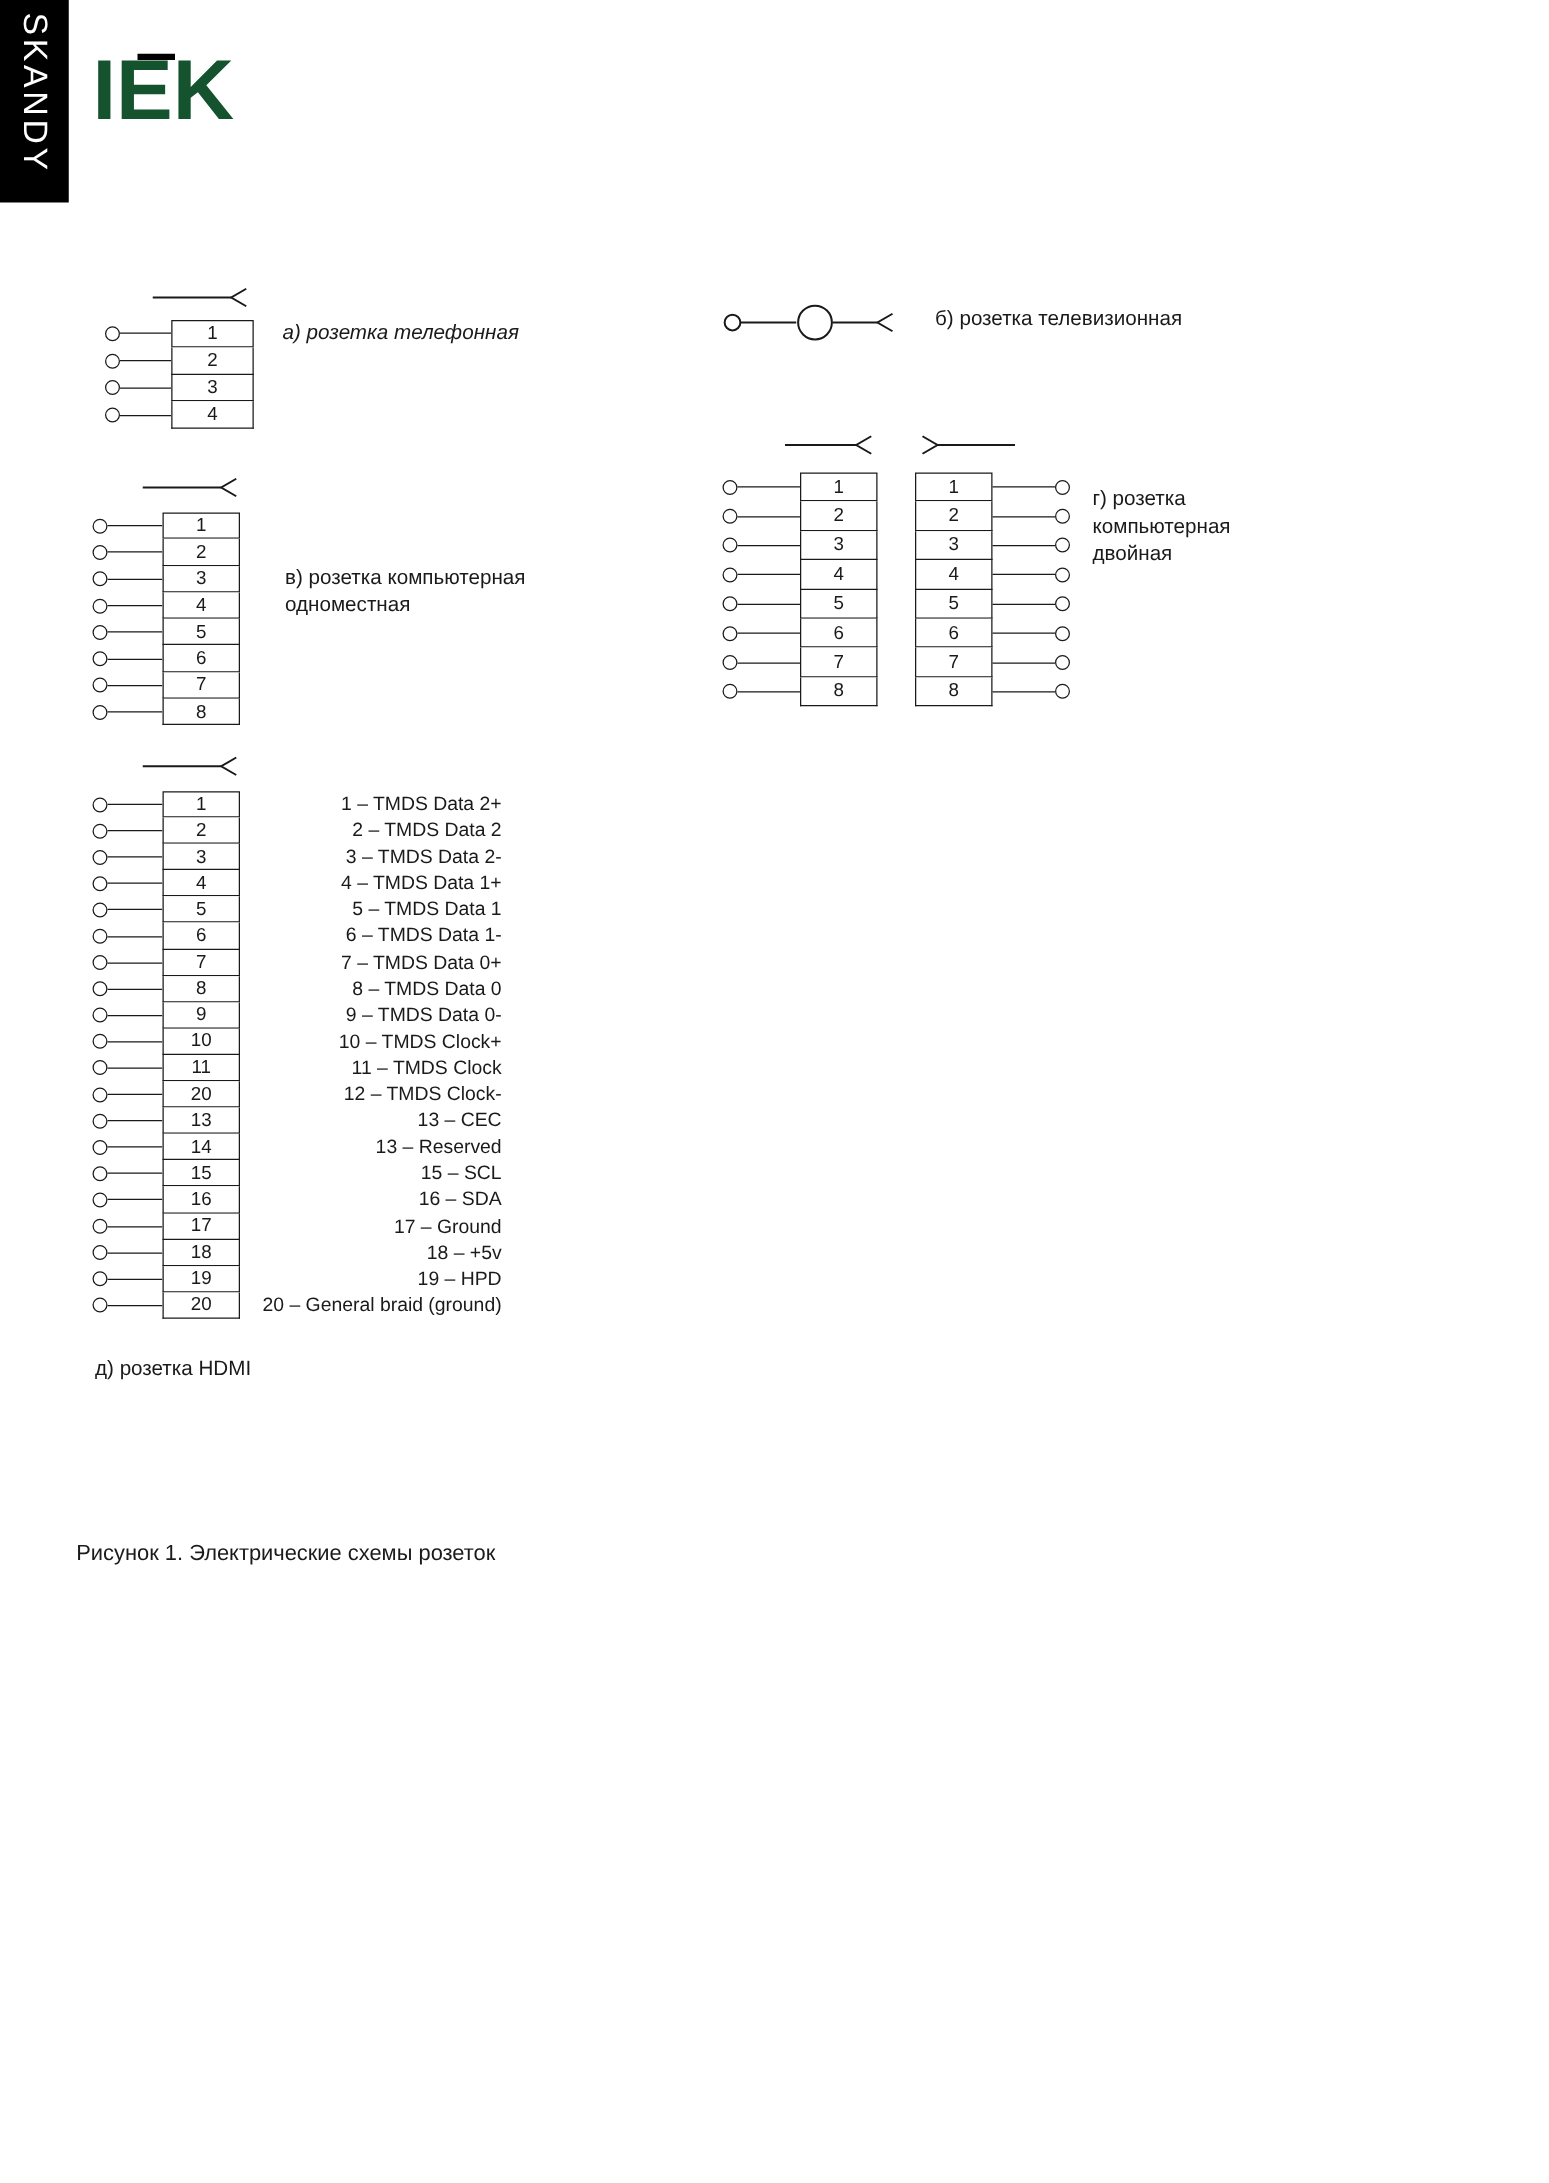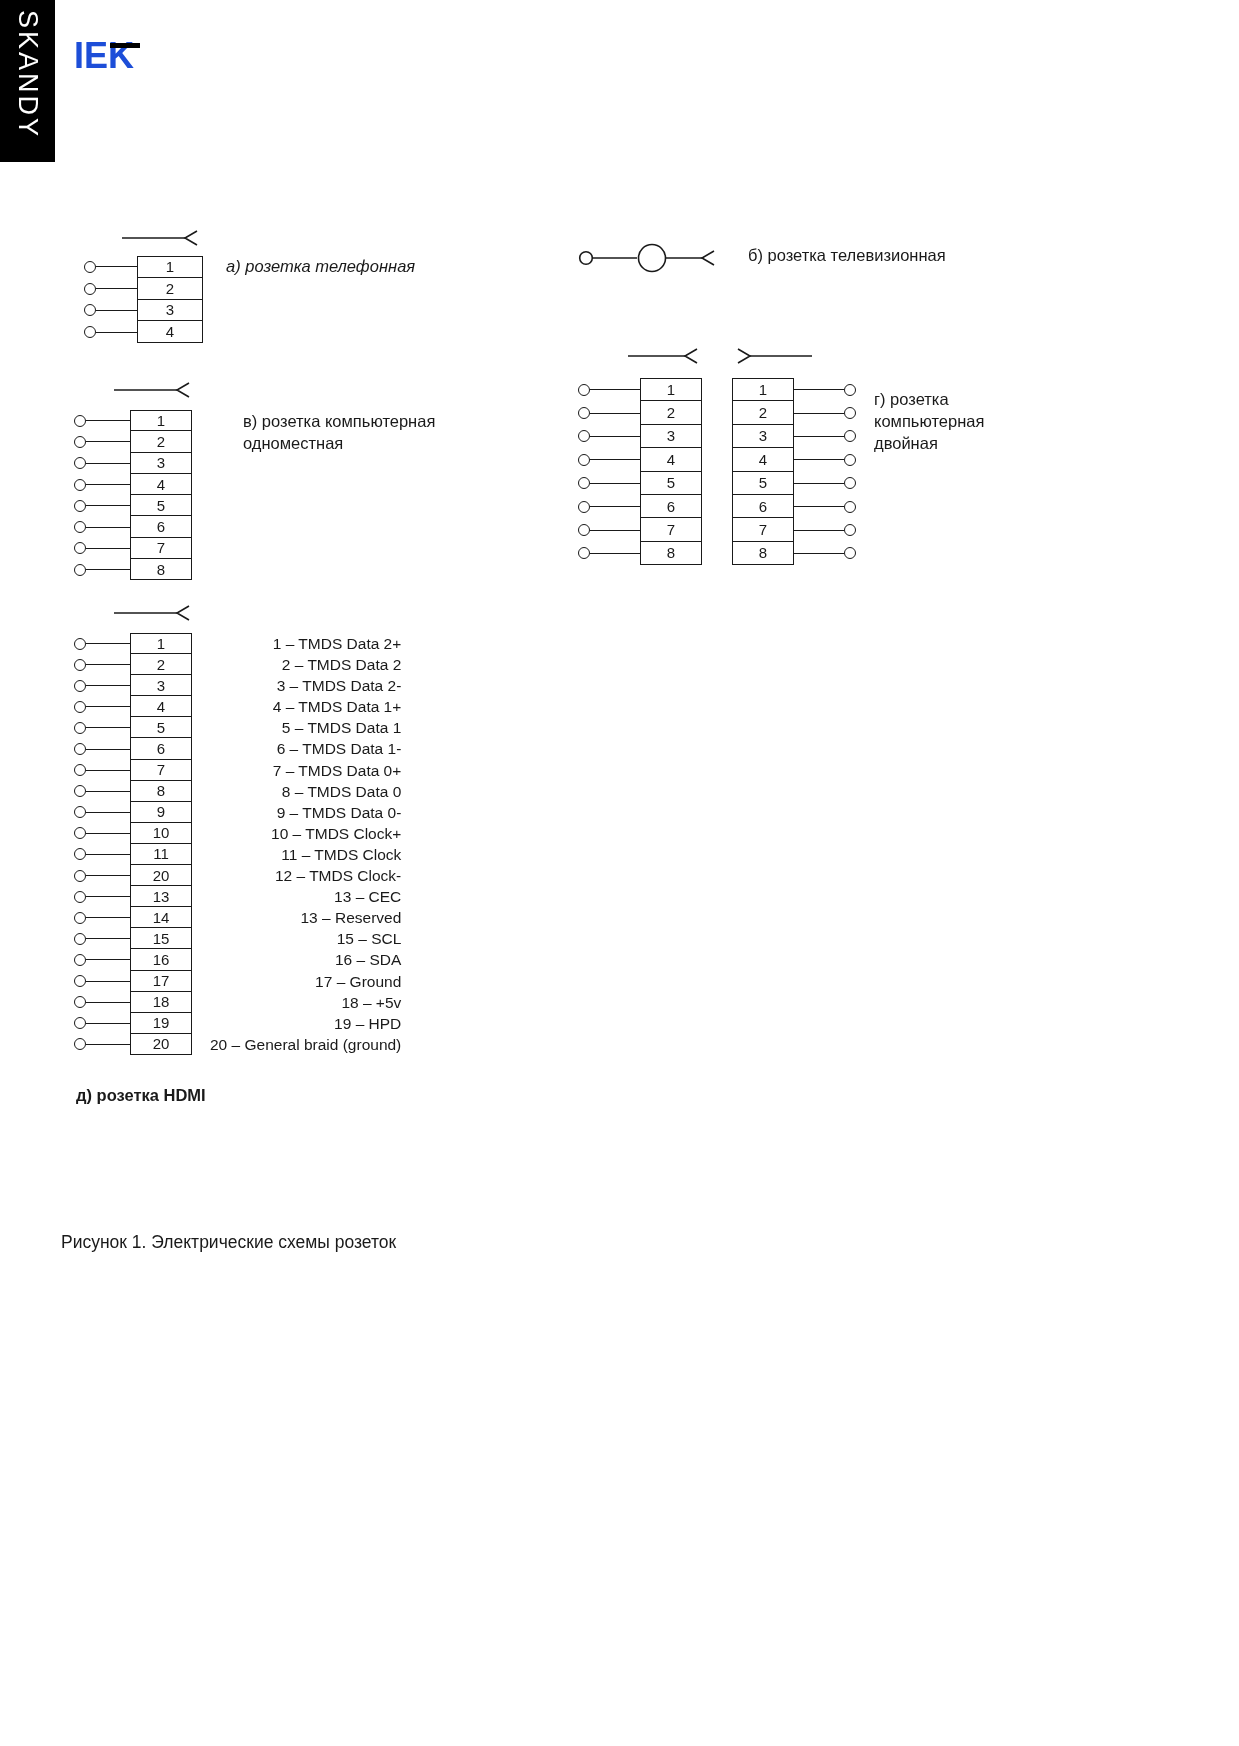--- a/index.html
+++ b/index.html
@@ -14,21 +14,21 @@
 
   
   .skandy-bar{position:absolute;left:0;top:0;width:55px;height:162px;background:#000;}
   .skandy-text{
     position:absolute;left:50%;top:10px;transform:translateX(-50%);
     writing-mode:vertical-rl;
     color:#fff;font-size:27px;letter-spacing:3px;font-weight:400;
   }
 
   
-  .logo{position:absolute;left:74px;top:38px;font-weight:bold;font-size:36px;letter-spacing:0px;color:#1d4ed8;line-height:1;}
+  .logo{position:absolute;left:74px;top:38px;font-weight:bold;font-size:68px;letter-spacing:0px;color:#14532d;line-height:1;}
   .logo-bar{position:absolute;left:36px;top:5px;width:30px;height:5px;background:#000;}
 
   
   .diagram{position:absolute;}
   .pins{display:flex;flex-direction:column;}
   .pin-row{display:flex;align-items:center;}
   .pin-cell{
     box-sizing:border-box;height:100%;width:62px;
     border:1.6px solid #1a1a1a;background:#fff;
     display:flex;align-items:center;justify-content:center;
@@ -72,23 +72,23 @@
 
   .hdmi-legend{
     position:absolute;left:210px;top:633px;
     font-size:15.5px;line-height:21.1px;white-space:nowrap;text-align:right;
   }
 
   
   .label{position:absolute;font-size:16.5px;line-height:22px;}
   .label-a{left:226px;top:255px;font-style:italic;}
   .label-b{left:748px;top:244px;}
-  .label-v{left:228px;top:410px;margin-left:15px;}
+  .label-v{left:228px;top:451px;}
   .label-g{left:874px;top:388px;}
-  .label-d{left:76px;top:1084px;font-weight:bold;}
+  .label-d{left:76px;top:1084px;}
 
   .caption{position:absolute;left:61px;top:1232px;font-size:17.5px;}
 
   svg line, svg polyline, svg circle{stroke:#1a1a1a;stroke-width:1.6;fill:none;}
 </style>
 </head>
 <body>
 
 <div class="page">
 

